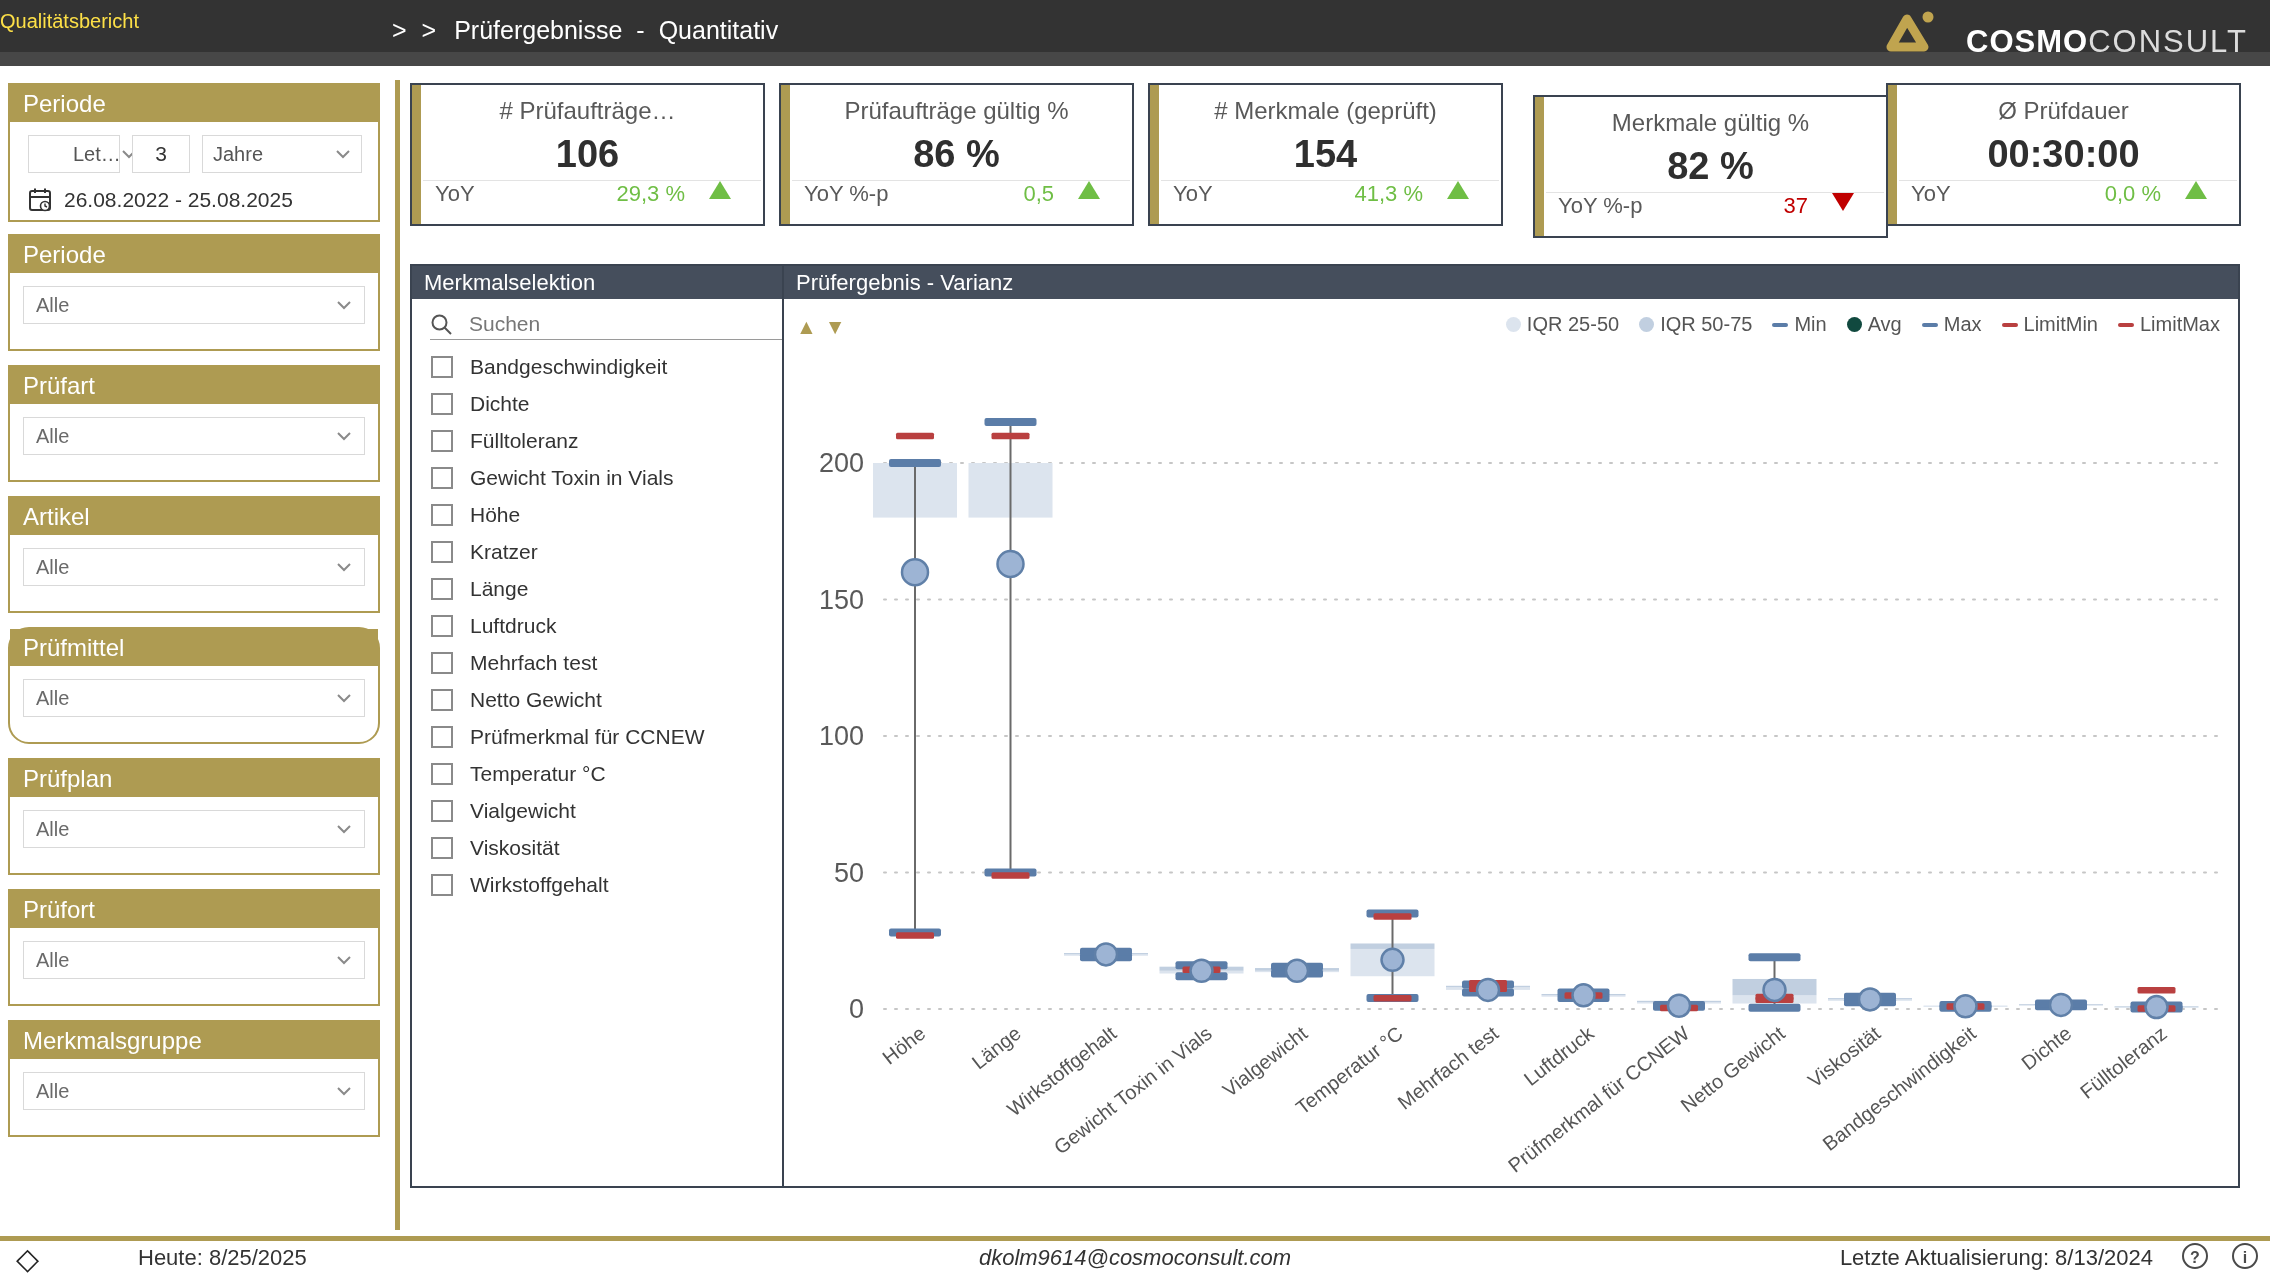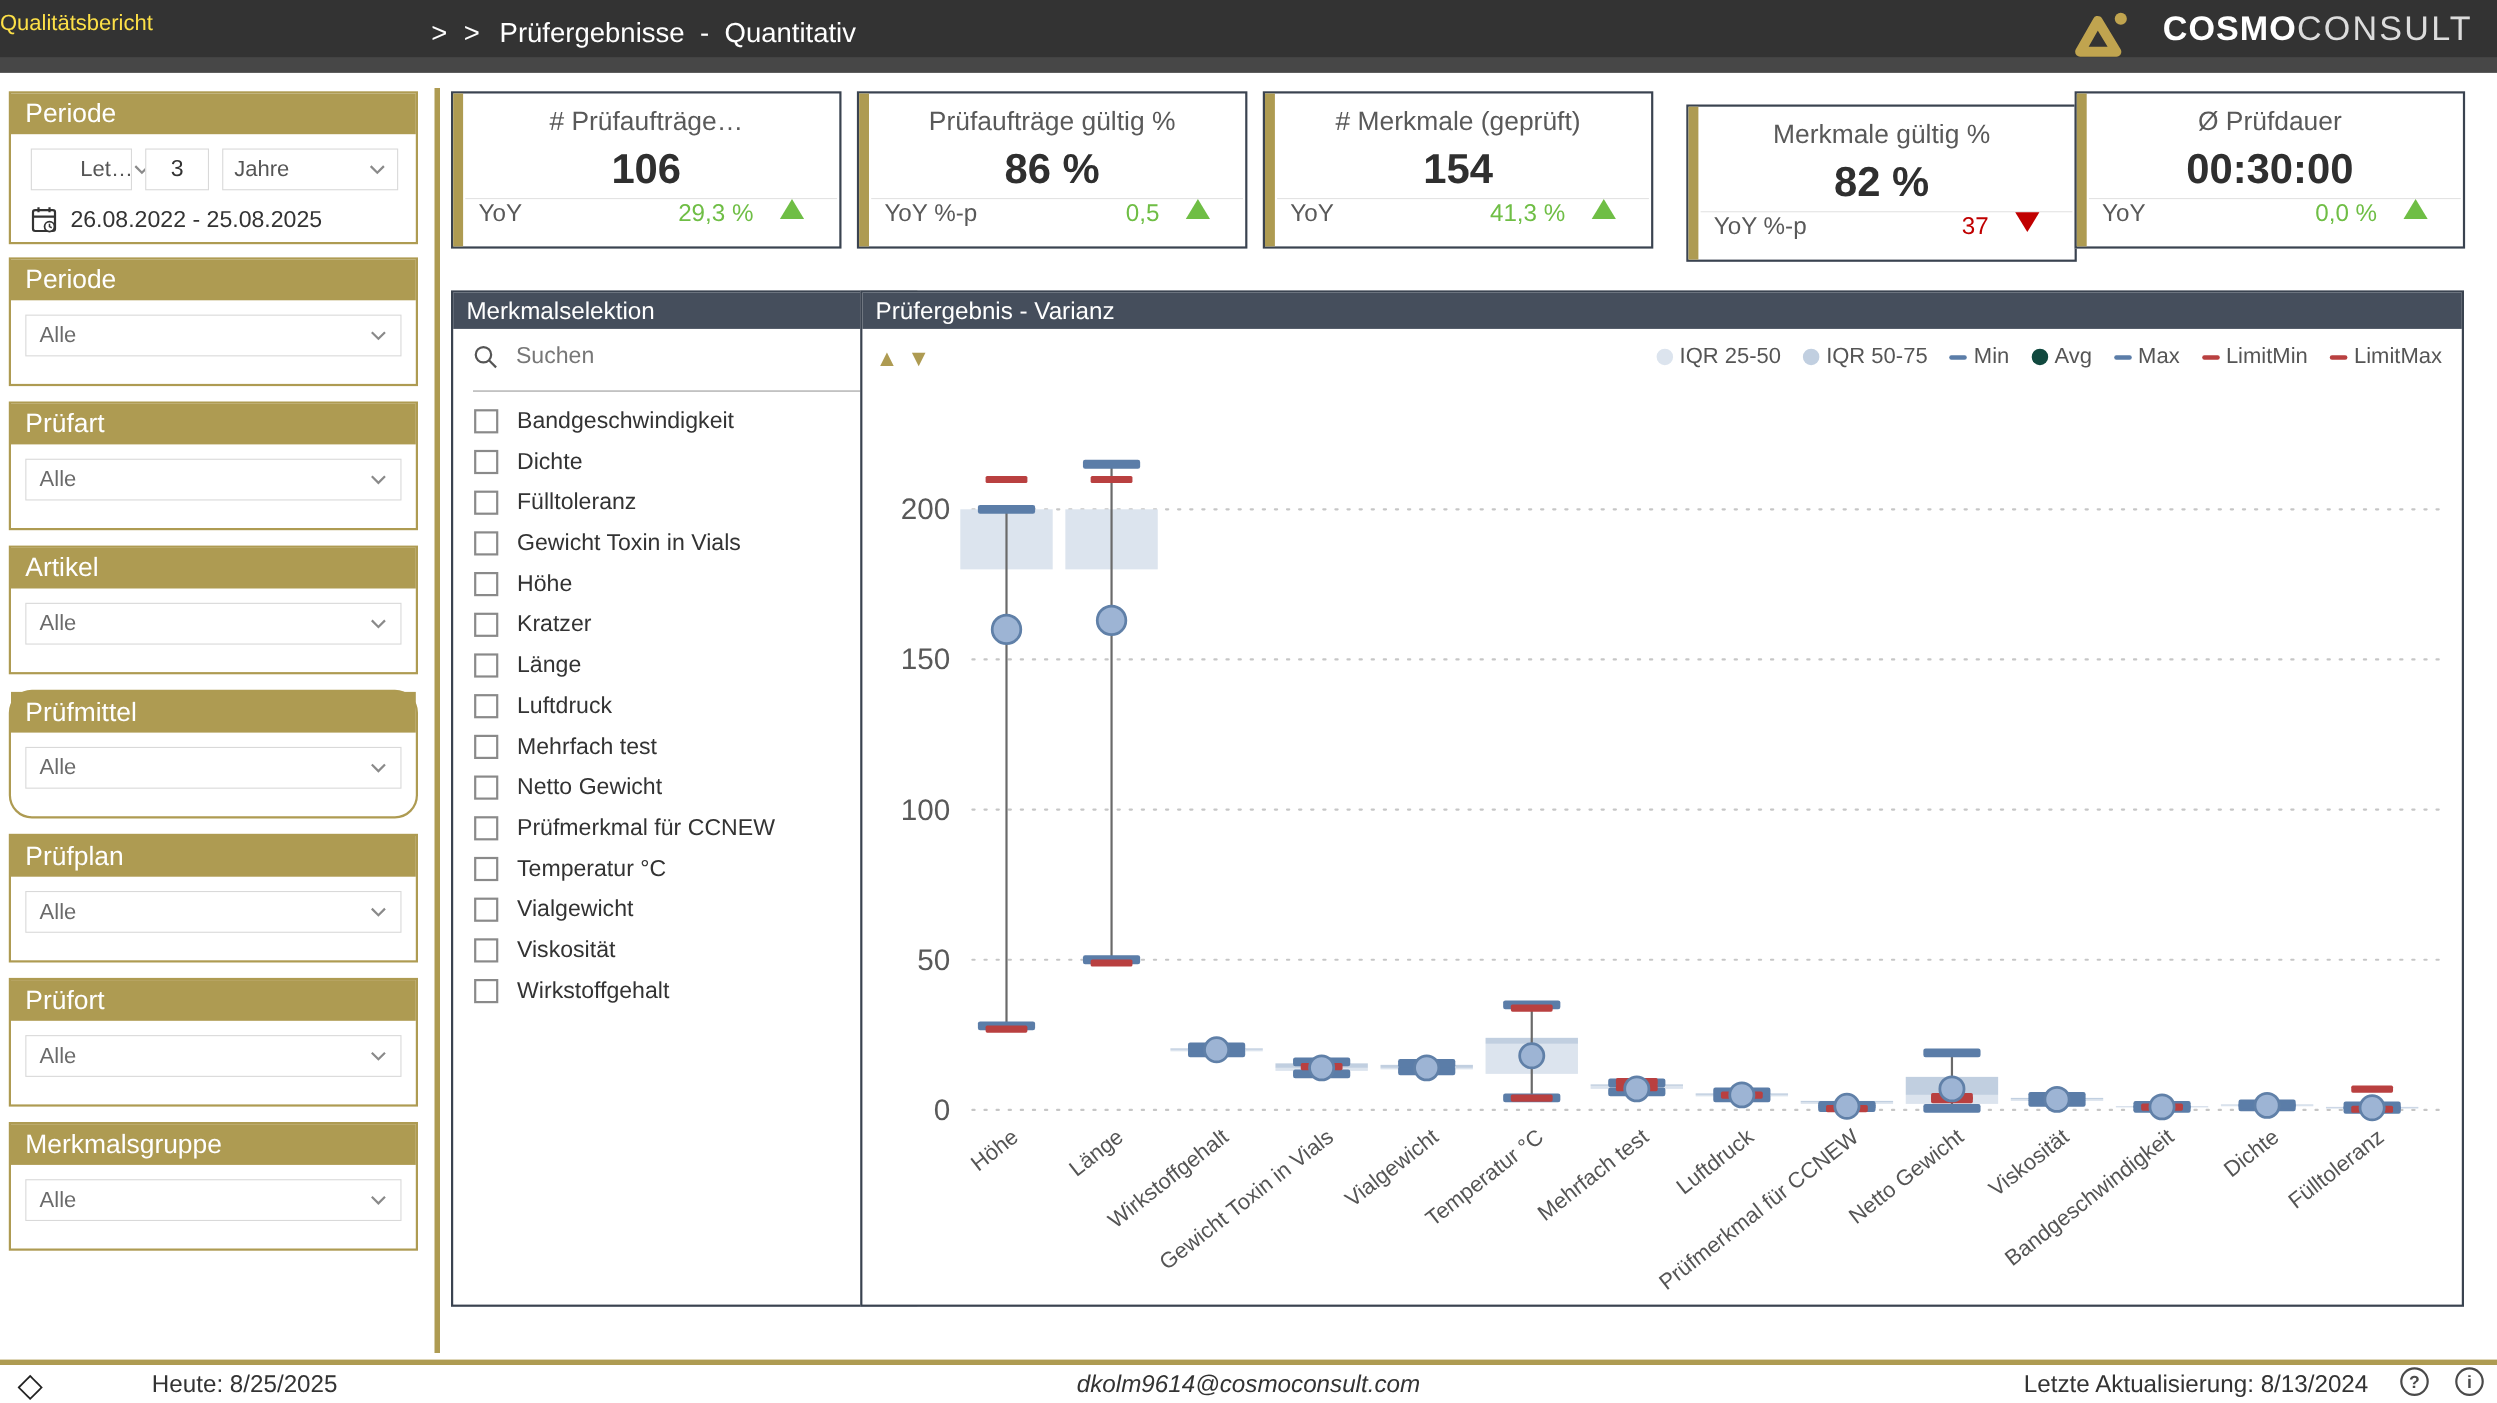--- a/index.html
+++ b/index.html
@@ -5,21 +5,21 @@
   html,body{margin:0;padding:0;}
   body{width:2270px;height:1275px;position:relative;background:#fff;
        font-family:"Liberation Sans",sans-serif;overflow:hidden;color:#333;}
 
   
   .topbar{position:absolute;left:0;top:0;width:2270px;height:66px;background:#333333;}
   .topbar-sub{position:absolute;left:0;top:52px;width:2270px;height:14px;background:#474747;}
   .app-title{position:absolute;left:0;top:10px;font-size:20px;color:#fde047;}
   .breadcrumb{position:absolute;left:392px;top:16px;font-size:25px;color:#fff;display:flex;gap:14px;}
   .breadcrumb .arrows{letter-spacing:4px;}
-  .logo{position:absolute;right:22px;top:8px;display:flex;align-items:flex-start;gap:28px;}
+  .logo{position:absolute;right:22px;top:8px;display:flex;align-items:flex-end;gap:28px;}
   .logo-text{font-size:31px;color:#fff;letter-spacing:1px;}
   .logo-text .bold{font-weight:bold;}
   .logo-text .light{color:#dcdcdc;letter-spacing:2px;}
 
   
   .panel{position:absolute;left:8px;width:372px;border:2px solid #AE9B52;background:#fff;box-sizing:border-box;}
   .panel-h{height:37px;background:#AE9B52;color:#fff;font-size:24px;line-height:37px;padding-left:13px;}
   .dd{margin:13px 13px 0 13px;height:38px;border:1px solid #d9d9d9;display:flex;align-items:center;
       justify-content:space-between;padding:0 12px;font-size:20px;color:#6a6a6a;background:#fff;box-sizing:border-box;}
   .chev{width:16px;height:10px;flex:none;}
@@ -51,21 +51,21 @@
   .tri.up{border-left:11px solid transparent;border-right:11px solid transparent;border-bottom:18px solid #6FBE45;}
   .tri.down{border-left:11px solid transparent;border-right:11px solid transparent;border-top:18px solid #C00000;}
 
   
   .frame{position:absolute;top:264px;border:2px solid #3A4350;background:#fff;box-sizing:border-box;}
   .frame-h{height:33px;background:#454E5C;color:#fff;font-size:22px;line-height:33px;padding-left:12px;}
   #merkmal-panel{left:410px;width:424px;height:924px;}
   #chart-panel{left:782px;width:1458px;height:924px;}
 
   
-  .search-row{display:flex;align-items:center;gap:14px;margin:12px 16px 0 18px;padding-bottom:18px;border-bottom:1px solid #9a9a9a;}
+  .search-row{display:flex;align-items:center;gap:14px;margin:12px 16px 0 18px;padding-bottom:2px;border-bottom:1px solid #9a9a9a;}
   .search-row input{border:none;outline:none;font-size:21px;color:#555;width:240px;font-family:"Liberation Sans",sans-serif;}
   .search-row input::placeholder{color:#777;}
   .check-list{margin-top:8px;}
   .check-item{height:37px;display:flex;align-items:center;gap:17px;padding-left:19px;}
   .checkbox{width:18px;height:18px;border:2px solid #8a8a8a;background:#fff;flex:none;}
   .check-label{font-size:21px;color:#333;}
 
   
   #chart-body{position:relative;width:1454px;height:887px;}
   #variance-svg{position:absolute;left:0;top:0;}

